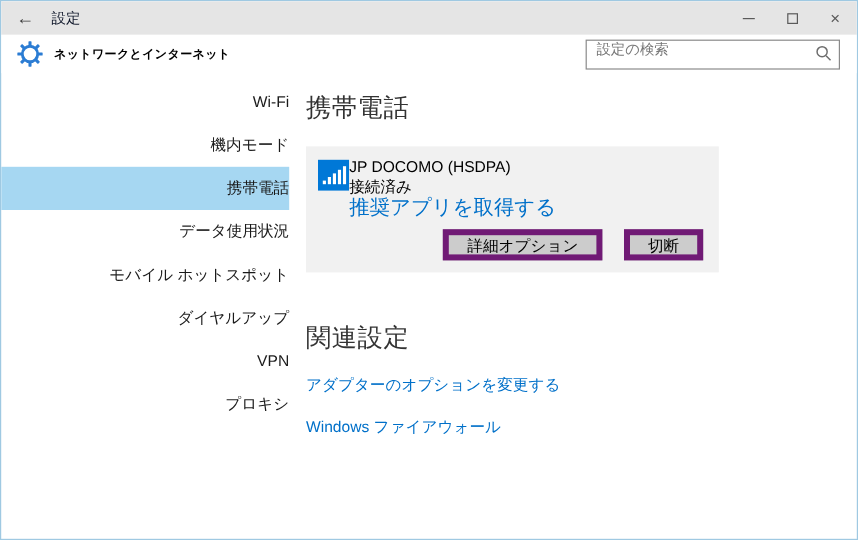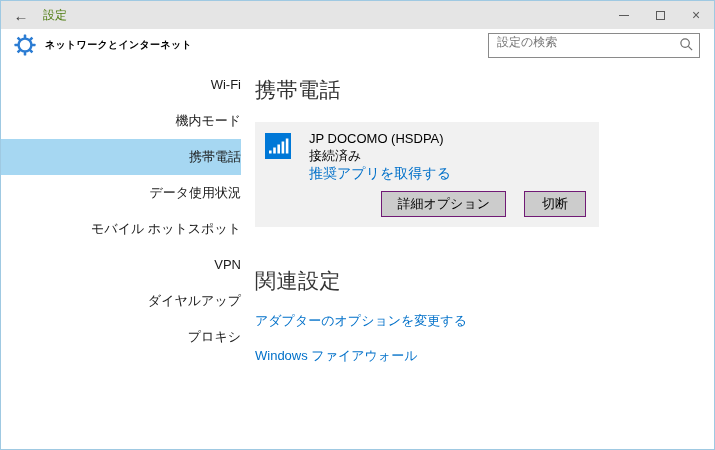--- a/index.html
+++ b/index.html
@@ -14,21 +14,21 @@
   }
   
   .titlebar {
     height:28px; background:#e5e5e5;
     display:flex; align-items:center;
   }
   .back-btn {
     width:40px; height:28px; display:flex; align-items:center; justify-content:center;
     font-size:15px; color:#3d3d3d; cursor:default;
   }
-  .win-title { font-size:12px; color:#4d7c0f; margin-left:2px; }
+  .win-title { font-size:12px; color:#0f172a; margin-left:2px; }
   .win-controls { margin-left:auto; display:flex; height:28px; }
   .win-btn { width:36px; height:28px; display:flex; align-items:center; justify-content:center; }
   .glyph-min { width:10px; height:1px; background:#5a5a5a; }
   .glyph-max { width:9px; height:9px; border:1px solid #5a5a5a; background:transparent; }
   .glyph-close { font-size:14px; color:#5a5a5a; line-height:1; }
   
   .header {
     height:32px; background:#ffffff;
     display:flex; align-items:center;
   }
@@ -55,28 +55,28 @@
   .sidebar-item.selected { background:#a6d7f2; }
   .content { flex:1; padding-left:14px; }
   .section-title { font-size:21px; font-weight:400; color:#333; margin-top:15px; letter-spacing:0.5px; }
   
   .card {
     margin-top:18px; width:344px; background:#f1f1f1;
     padding:8px 13px 10px 10px;
   }
   .conn-row { display:flex; }
   .signal-icon { width:26px; height:26px; margin-top:3px; flex:none; }
-  .conn-text { margin-left:18px; }
+  .conn-text { margin-left:0; }
   .conn-name { font-size:13px; color:#000; line-height:17px; }
   .conn-status { font-size:13px; color:#000; line-height:17px; }
-  .conn-link { font-size:14px; color:#0070c9; line-height:18px; cursor:pointer; }
+  .conn-link { font-size:17px; color:#0070c9; line-height:18px; cursor:pointer; }
   .btn-row { display:flex; justify-content:flex-end; gap:18px; margin-top:9px; }
   .gray-btn {
     min-width:62px; height:26px; padding:0 15px;
-    background:#cccccc; border:1px solid #701a75;
+    background:#cccccc; border:5px solid #701a75;
     font-family:"Liberation Sans", "DejaVu Sans", sans-serif;
     font-size:13px; color:#000; cursor:default;
   }
   
   .related-title { font-size:21px; font-weight:400; color:#333; margin-top:40px; letter-spacing:0.5px; }
   .related-links { margin-top:4px; }
   .related-link {
     display:block; font-size:13px; color:#0070c9;
     margin-top:17px; cursor:pointer; text-decoration:none;
   }
@@ -129,22 +129,22 @@
 </div>
 
 <div class="body-row">
 
   <div class="sidebar">
     <div class="sidebar-item">Wi-Fi</div>
     <div class="sidebar-item">機内モード</div>
     <div class="sidebar-item selected">携帯電話</div>
     <div class="sidebar-item">データ使用状況</div>
     <div class="sidebar-item">モバイル ホットスポット</div>
+    <div class="sidebar-item">ダイヤルアップ</div>
     <div class="sidebar-item">VPN</div>
-    <div class="sidebar-item">ダイヤルアップ</div>
     <div class="sidebar-item">プロキシ</div>
   </div>
 
   <div class="content">
     <div class="section-title">携帯電話</div>
 
     <div class="card">
       <div class="conn-row">
         <svg class="signal-icon" viewBox="0 0 26 26">
           <rect x="0" y="0" width="26" height="26" fill="#0078d7"></rect>

